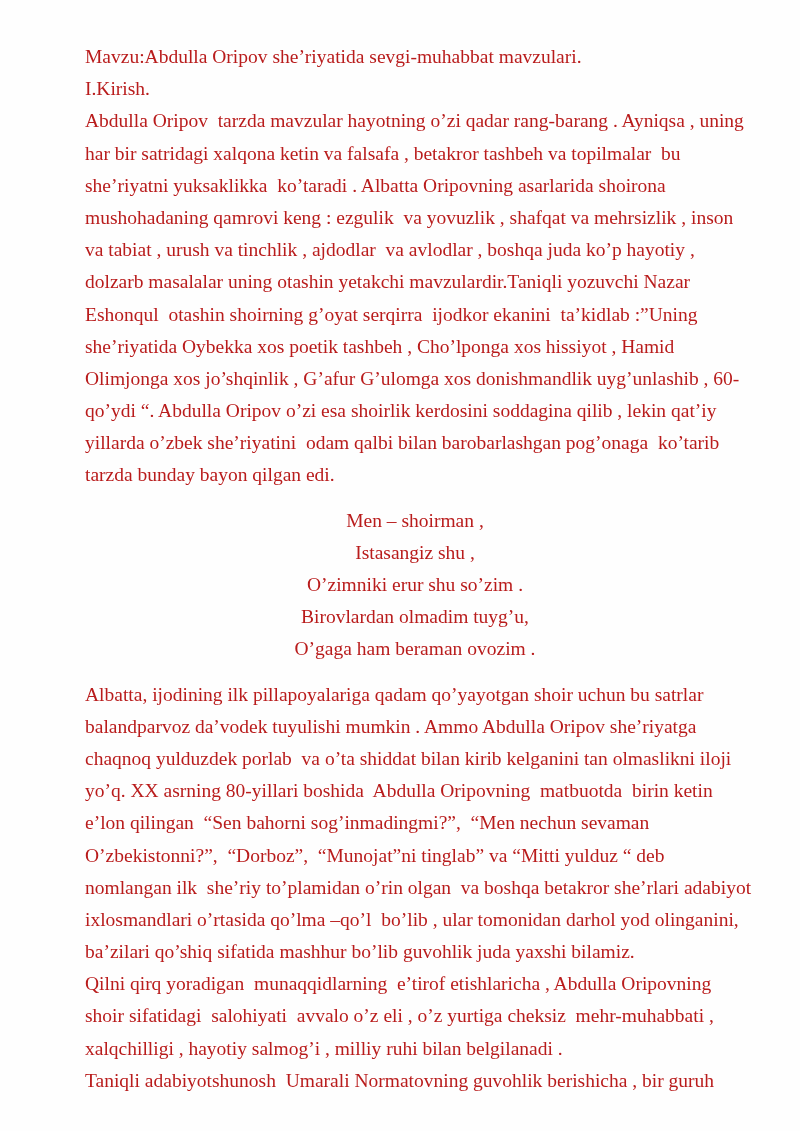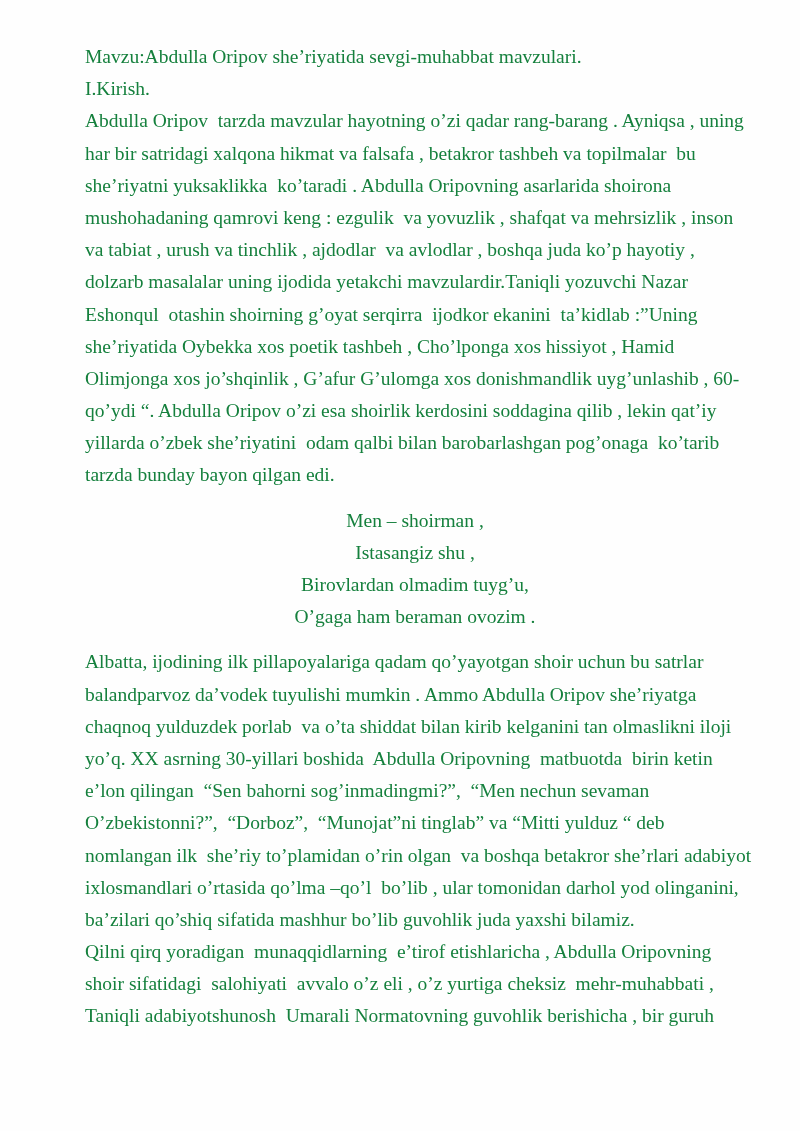--- a/index.html
+++ b/index.html
@@ -39,57 +39,59 @@
   }
   .poem {
     text-align: center;
     margin: 13px 0;
   }
 </style>
 </head>
 <body>
 
 <div class="page" style="background: rgb(254, 254, 254);">
-  <div class="content" style="color: #15803d;">
+  <div class="content" style="color: #b91c1c;">
     <div class="block">
         <div class="line">Mavzu:Abdulla Oripov she’riyatida sevgi-muhabbat mavzulari.</div>
         <div class="line">I.Kirish.</div>
       </div>
     <div class="block">
         <div class="line">Abdulla Oripov  tarzda mavzular hayotning o’zi qadar rang-barang . Ayniqsa , uning</div>
-        <div class="line">har bir satridagi xalqona hikmat va falsafa , betakror tashbeh va topilmalar  bu</div>
-        <div class="line">she’riyatni yuksaklikka  ko’taradi . Abdulla Oripovning asarlarida shoirona</div>
+        <div class="line">har bir satridagi xalqona ketin va falsafa , betakror tashbeh va topilmalar  bu</div>
+        <div class="line">she’riyatni yuksaklikka  ko’taradi . Albatta Oripovning asarlarida shoirona</div>
         <div class="line">mushohadaning qamrovi keng : ezgulik  va yovuzlik , shafqat va mehrsizlik , inson</div>
         <div class="line">va tabiat , urush va tinchlik , ajdodlar  va avlodlar , boshqa juda ko’p hayotiy ,</div>
-        <div class="line">dolzarb masalalar uning ijodida yetakchi mavzulardir.Taniqli yozuvchi Nazar</div>
+        <div class="line">dolzarb masalalar uning otashin yetakchi mavzulardir.Taniqli yozuvchi Nazar</div>
         <div class="line">Eshonqul  otashin shoirning g’oyat serqirra  ijodkor ekanini  ta’kidlab :”Uning</div>
         <div class="line">she’riyatida Oybekka xos poetik tashbeh , Cho’lponga xos hissiyot , Hamid</div>
         <div class="line">Olimjonga xos jo’shqinlik , G’afur G’ulomga xos donishmandlik uyg’unlashib , 60-</div>
         <div class="line">qo’ydi “. Abdulla Oripov o’zi esa shoirlik kerdosini soddagina qilib , lekin qat’iy</div>
         <div class="line">yillarda o’zbek she’riyatini  odam qalbi bilan barobarlashgan pog’onaga  ko’tarib</div>
         <div class="line">tarzda bunday bayon qilgan edi.</div>
       </div>
     <div class="block poem">
         <div class="line">Men – shoirman ,</div>
         <div class="line">Istasangiz shu ,</div>
+        <div class="line">O’zimniki erur shu so’zim .</div>
         <div class="line">Birovlardan olmadim tuyg’u,</div>
         <div class="line">O’gaga ham beraman ovozim .</div>
       </div>
     <div class="block">
         <div class="line">Albatta, ijodining ilk pillapoyalariga qadam qo’yayotgan shoir uchun bu satrlar</div>
         <div class="line">balandparvoz da’vodek tuyulishi mumkin . Ammo Abdulla Oripov she’riyatga</div>
         <div class="line">chaqnoq yulduzdek porlab  va o’ta shiddat bilan kirib kelganini tan olmaslikni iloji</div>
-        <div class="line">yo’q. XX asrning 30-yillari boshida  Abdulla Oripovning  matbuotda  birin ketin</div>
+        <div class="line">yo’q. XX asrning 80-yillari boshida  Abdulla Oripovning  matbuotda  birin ketin</div>
         <div class="line">e’lon qilingan  “Sen bahorni sog’inmadingmi?”,  “Men nechun sevaman</div>
         <div class="line">O’zbekistonni?”,  “Dorboz”,  “Munojat”ni tinglab” va “Mitti yulduz “ deb</div>
         <div class="line">nomlangan ilk  she’riy to’plamidan o’rin olgan  va boshqa betakror she’rlari adabiyot</div>
         <div class="line">ixlosmandlari o’rtasida qo’lma –qo’l  bo’lib , ular tomonidan darhol yod olinganini,</div>
         <div class="line">ba’zilari qo’shiq sifatida mashhur bo’lib guvohlik juda yaxshi bilamiz.</div>
       </div>
     <div class="block">
         <div class="line">Qilni qirq yoradigan  munaqqidlarning  e’tirof etishlaricha , Abdulla Oripovning</div>
         <div class="line">shoir sifatidagi  salohiyati  avvalo o’z eli , o’z yurtiga cheksiz  mehr-muhabbati ,</div>
+        <div class="line">xalqchilligi , hayotiy salmog’i , milliy ruhi bilan belgilanadi .</div>
       </div>
     <div class="block">
         <div class="line">Taniqli adabiyotshunosh  Umarali Normatovning guvohlik berishicha , bir guruh</div>
       </div>
   </div>
 </div>
 
 </body></html>

